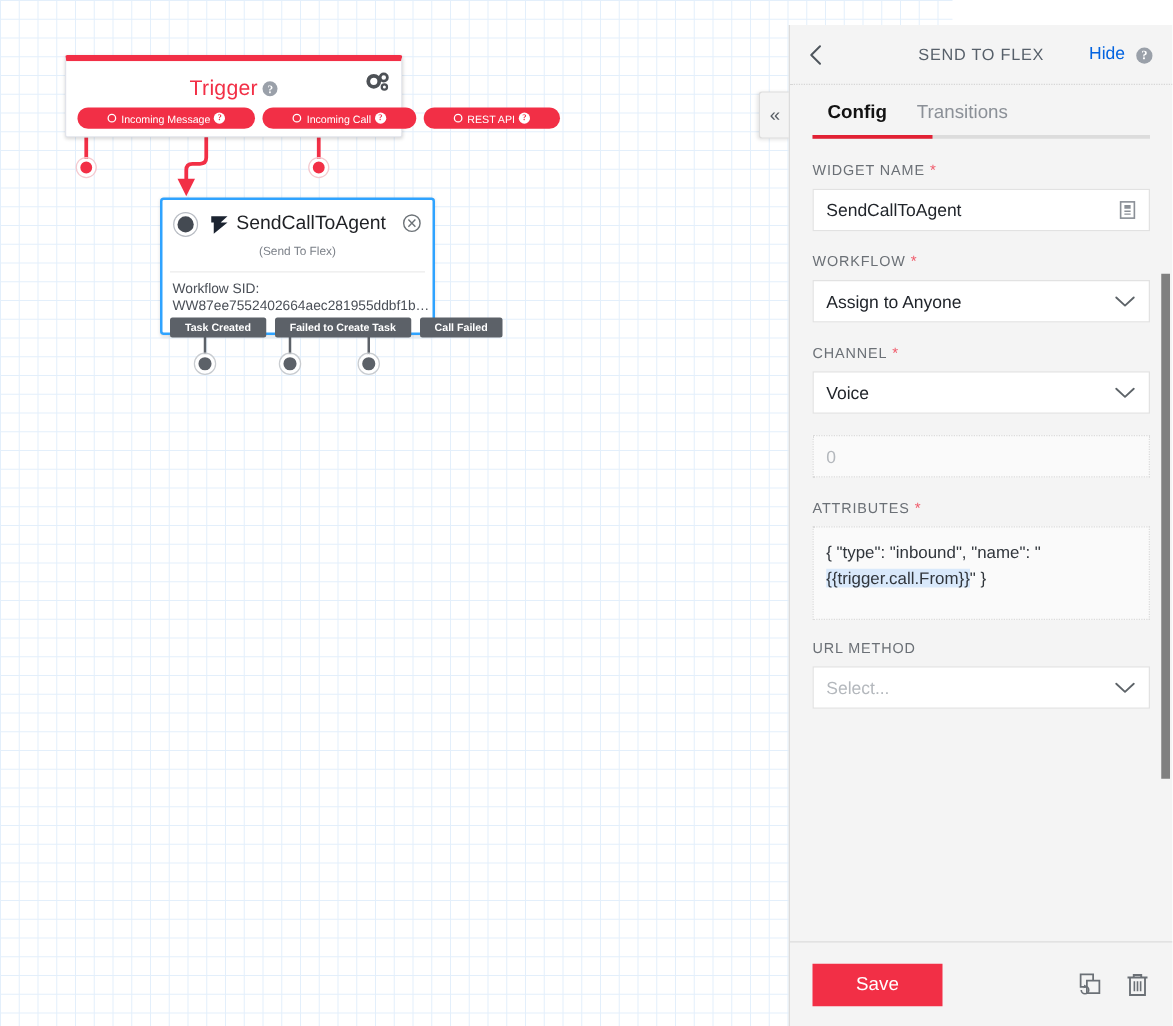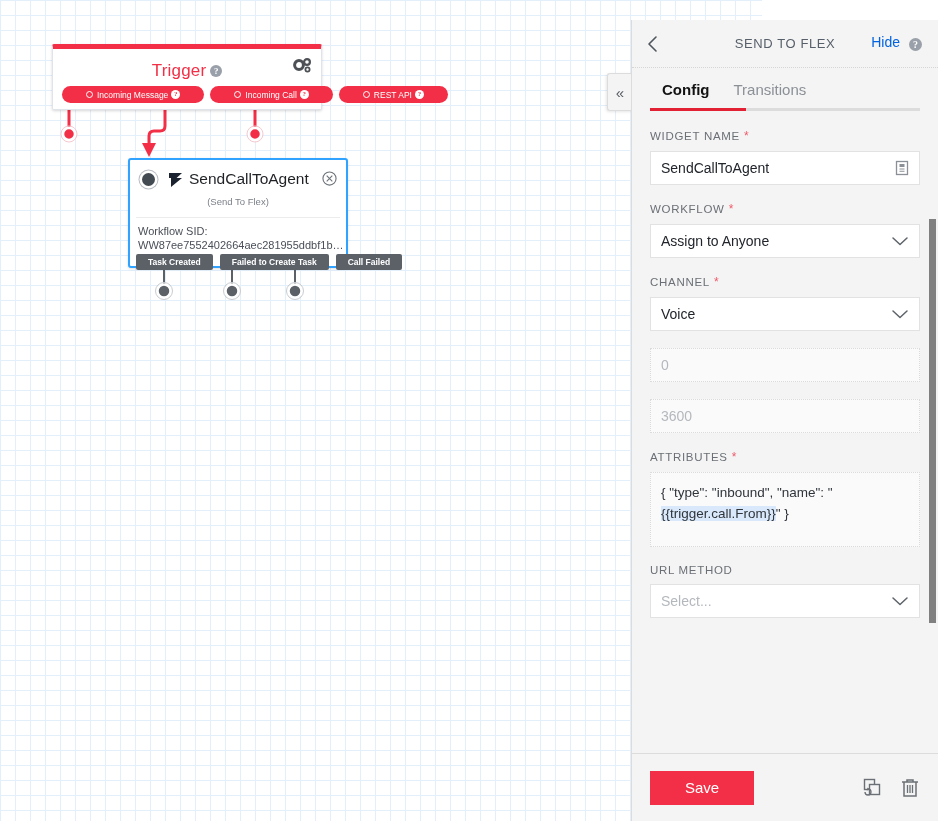--- a/index.html
+++ b/index.html
@@ -314,23 +314,20 @@
         <span>Voice</span>
         <svg class="chev" width="18" height="12" viewBox="0 0 18 12">
           <path d="M2,3 L9,9.5 L16,3" fill="none" stroke="#5d6368" stroke-width="1.5" stroke-linecap="round" stroke-linejoin="round"></path>
         </svg>
       </div>
 
       <div class="input-box placeholder">
         <span>0</span>
       </div>
 
-      <div class="input-box placeholder">
-        <span>3600</span>
-      </div>
 
       <div class="field-label">
         <span>ATTRIBUTES</span><span class="req"> *</span>
       </div>
       <div class="textarea-box"><span>{ "type": "inbound", "name": "</span><span class="hl">{{trigger.call.From}}</span><span>" }</span></div>
 
       <div class="field-label">
         <span>URL METHOD</span>
       </div>
       <div class="input-box" style="color:#b4b8bd;">

